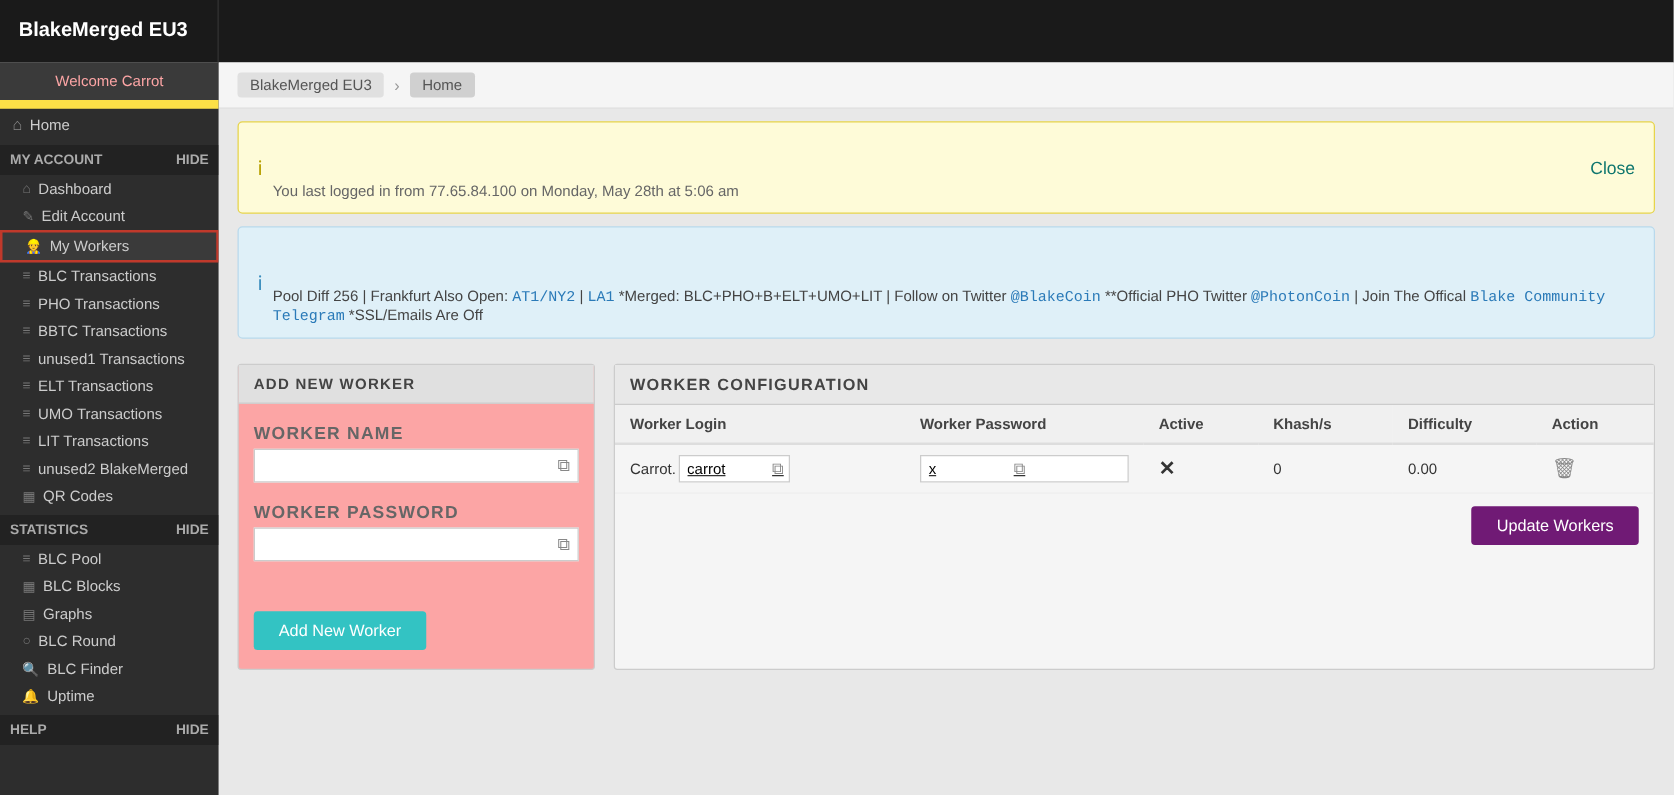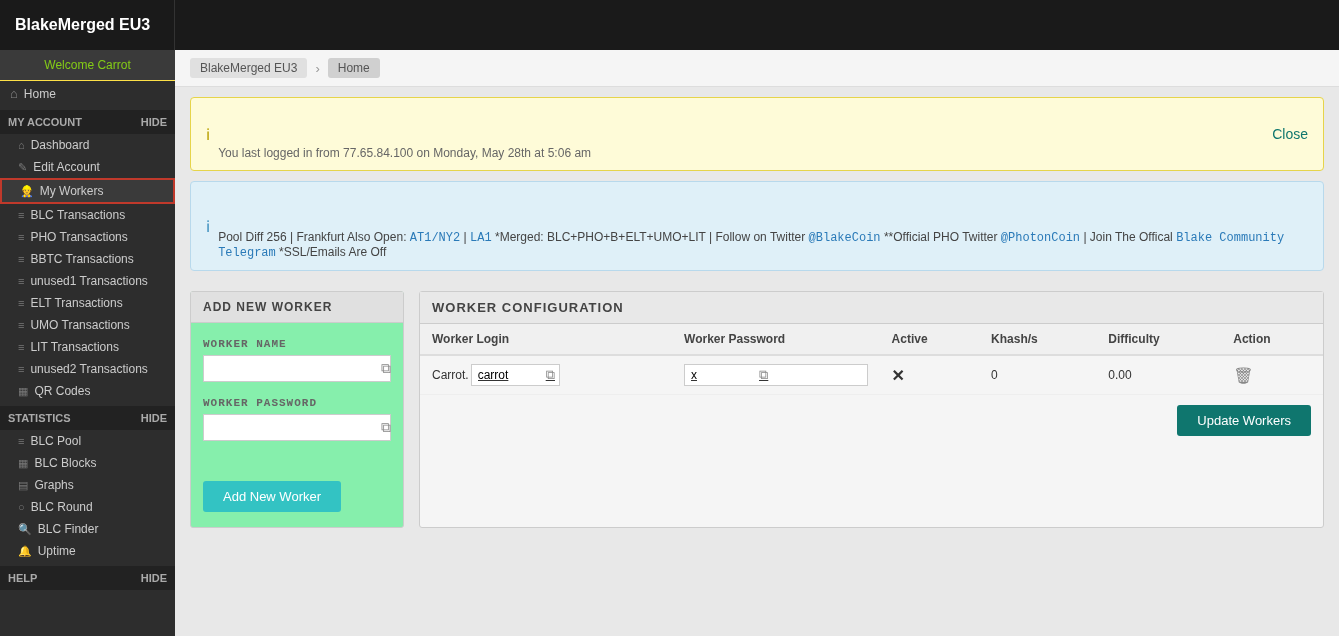--- a/index.html
+++ b/index.html
@@ -8,21 +8,21 @@
     
     .header { display: flex; background: #1a1a1a; color: #fff; height: 50px; }
     .header-left { width: 175px; display: flex; align-items: center; padding-left: 15px; font-size: 16px; font-weight: bold; border-right: 1px solid #333; }
     .header-center { flex: 1; display: flex; align-items: center; justify-content: center; font-size: 20px; font-weight: bold; letter-spacing: 2px; }
 
     
     .layout { display: flex; height: calc(636px - 50px); }
 
     
     .sidebar { width: 175px; background: #2d2d2d; color: #ccc; overflow-y: auto; flex-shrink: 0; }
-    .sidebar-welcome { background: #3a3a3a; text-align: center; padding: 8px; font-size: 12px; color: #84cc16; border-bottom: 1px solid #fde047; }
+    .sidebar-welcome { background: #3a3a3a; text-align: center; padding: 8px; font-size: 12px; color: #fca5a5; border-bottom: 7px solid #fde047; }
     .sidebar-section-header { display: flex; justify-content: space-between; align-items: center; padding: 6px 8px; background: #222; color: #aaa; font-size: 11px; font-weight: bold; margin-top: 4px; }
     .sidebar-section-header .hide-btn { color: #aaa; cursor: pointer; font-size: 11px; }
     .sidebar-item { display: flex; align-items: center; padding: 5px 10px; cursor: pointer; color: #ccc; font-size: 12px; }
     .sidebar-item .icon { margin-right: 6px; font-size: 13px; color: #888; }
     .sidebar-subitem { display: flex; align-items: center; padding: 4px 10px 4px 18px; cursor: pointer; color: #ccc; font-size: 12px; }
     .sidebar-subitem .icon { margin-right: 6px; font-size: 11px; color: #777; }
 
     
     .main { flex: 1; background: #e8e8e8; overflow-y: auto; }
 
@@ -39,43 +39,43 @@
     .alert-icon { margin-right: 8px; color: #b8a000; font-size: 16px; }
     .alert-info .alert-icon { color: #3a8dbd; }
     .alert-close { color: #0f766e; cursor: pointer; font-size: 14px; }
     .alert-text { flex: 1; font-size: 12px; margin-top: 38px; }
     .alert-text a { color: #2a7ab8; text-decoration: none; font-family: Liberation Mono, monospace; }
 
     
     .content-area { display: flex; gap: 15px; padding: 10px 15px; }
 
     
-    .add-worker-panel { width: 214px; background: #86efac; border: 1px solid #ccc; border-radius: 3px; flex-shrink: 0; }
+    .add-worker-panel { width: 286px; background: #fca5a5; border: 1px solid #ccc; border-radius: 3px; flex-shrink: 0; }
     .add-worker-header { background: #e0e0e0; padding: 8px 12px; font-size: 12px; font-weight: bold; color: #444; letter-spacing: 1px; border-bottom: 1px solid #ccc; }
     .add-worker-body { padding: 15px 12px; }
     .form-group { margin-bottom: 15px; }
-    .form-label { font-size: 11px; font-weight: bold; color: #666; letter-spacing: 1px; margin-bottom: 5px; display: block; font-family: Liberation Mono, monospace; }
+    .form-label { font-size: 14px; font-weight: bold; color: #666; letter-spacing: 1px; margin-bottom: 5px; display: block; }
     .form-input-wrap { display: flex; align-items: center; border: 1px solid #ccc; background: #fff; }
     .form-input-wrap input { flex: 1; border: none; outline: none; padding: 5px 8px; font-size: 12px; background: transparent; }
     .form-input-icon { padding: 4px 6px; color: #888; cursor: pointer; font-size: 14px; }
     .add-btn { background: #33c3c3; color: #fff; border: none; padding: 8px 20px; font-size: 13px; cursor: pointer; border-radius: 3px; margin-top: 10px; }
 
     
     .worker-config-panel { flex: 1; background: #f5f5f5; border: 1px solid #ccc; border-radius: 3px; }
     .worker-config-header { background: #e8e8e8; padding: 8px 12px; font-size: 13px; font-weight: bold; color: #444; letter-spacing: 1px; border-bottom: 1px solid #ccc; }
     .worker-table { width: 100%; border-collapse: collapse; }
     .worker-table th { padding: 8px 12px; text-align: left; font-size: 12px; font-weight: bold; color: #444; border-bottom: 2px solid #ddd; background: #f0f0f0; }
     .worker-table td { padding: 8px 12px; font-size: 12px; border-bottom: 1px solid #eee; }
     .worker-table .input-cell { display: flex; align-items: center; border: 1px solid #ccc; background: #fff; text-decoration: underline; }
     .worker-table .input-cell input { border: none; outline: none; padding: 3px 6px; font-size: 12px; background: transparent; width: 70px; }
     .worker-table .input-cell .cell-icon { padding: 2px 4px; font-size: 13px; color: #888; cursor: pointer; }
     .worker-table .cross { color: #333; font-size: 16px; font-weight: bold; }
     .worker-table .trash { color: #888; cursor: pointer; font-size: 16px; }
     .update-btn-wrap { text-align: right; padding: 10px 12px; }
-    .update-btn { background: #0f766e; color: #fff; border: none; padding: 8px 20px; font-size: 13px; cursor: pointer; border-radius: 3px; margin-left: 20px; }
+    .update-btn { background: #701a75; color: #fff; border: none; padding: 8px 20px; font-size: 13px; cursor: pointer; border-radius: 3px; margin-left: 20px; }
     .add-worker-footer { padding: 0 12px 15px 12px; }
   </style>
 </head>
 <body>
 
 <div class="header">
   <div class="header-left">
     <span>BlakeMerged EU3</span>
   </div>
 </div>
@@ -132,21 +132,21 @@
     <div class="sidebar-subitem">
       <span class="icon">≡</span>
       <span>UMO Transactions</span>
     </div>
     <div class="sidebar-subitem">
       <span class="icon">≡</span>
       <span>LIT Transactions</span>
     </div>
     <div class="sidebar-subitem">
       <span class="icon">≡</span>
-      <span>unused2 Transactions</span>
+      <span>unused2 BlakeMerged</span>
     </div>
     <div class="sidebar-subitem">
       <span class="icon">▦</span>
       <span>QR Codes</span>
     </div>
 
     <div class="sidebar-section-header">
       <span>STATISTICS</span>
       <span class="hide-btn">HIDE</span>
     </div>

